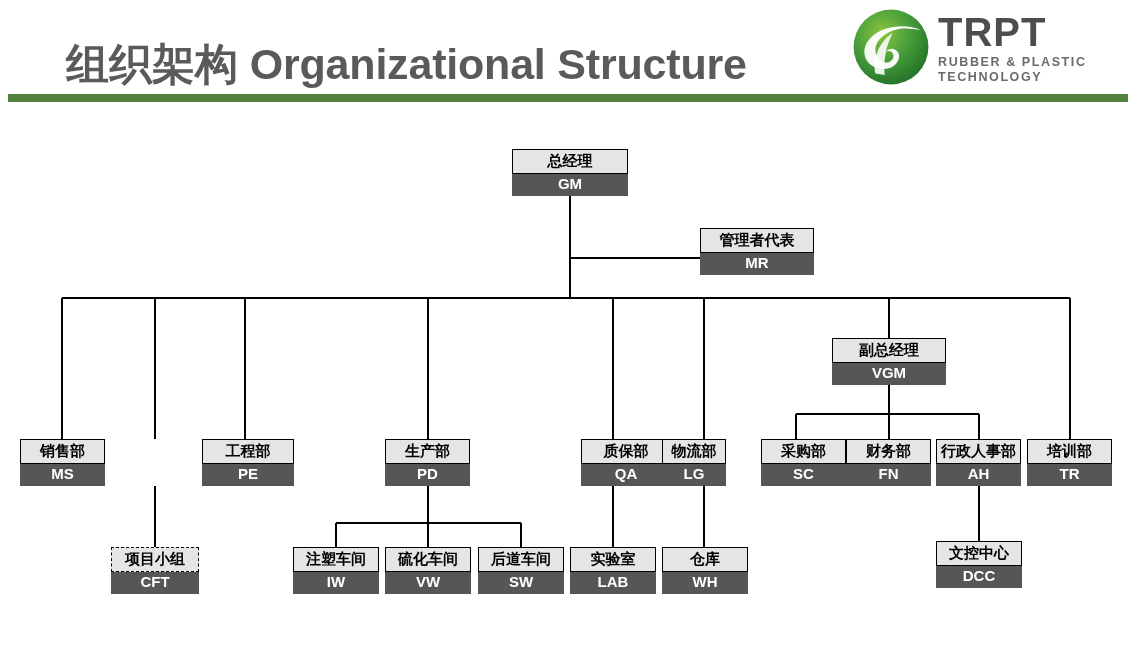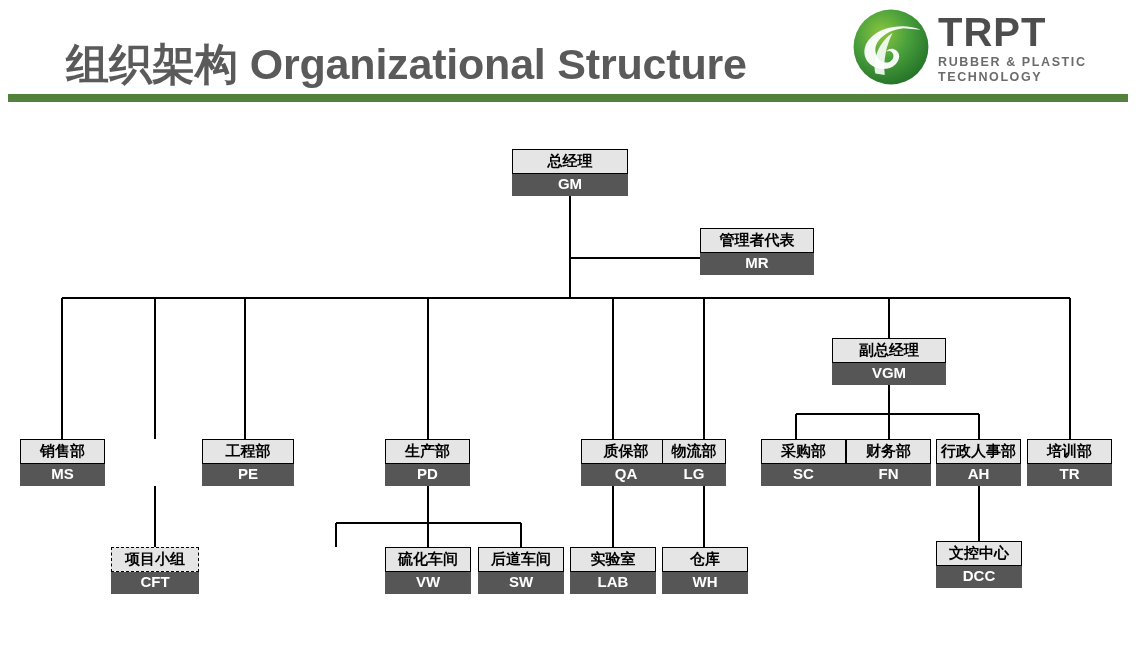--- a/index.html
+++ b/index.html
@@ -279,20 +279,24 @@
     <div class="node" style="left:1027px; top:335px; width:85px;">
       <div class="top">培训部</div>
       <div class="bot">TR</div>
     </div>
 
     <div class="node dashed" style="left:111px; top:443px; width:88px;">
       <div class="top">项目小组</div>
       <div class="bot">CFT</div>
     </div>
 
+    <div class="node" style="left:293px; top:443px; width:86px;">
+      <div class="top">注塑车间</div>
+      <div class="bot">IW</div>
+    </div>
 
     <div class="node" style="left:385px; top:443px; width:86px;border-radius:16px;">
       <div class="top">硫化车间</div>
       <div class="bot">VW</div>
     </div>
 
     <div class="node" style="left:478px; top:443px; width:86px;">
       <div class="top">后道车间</div>
       <div class="bot">SW</div>
     </div>

